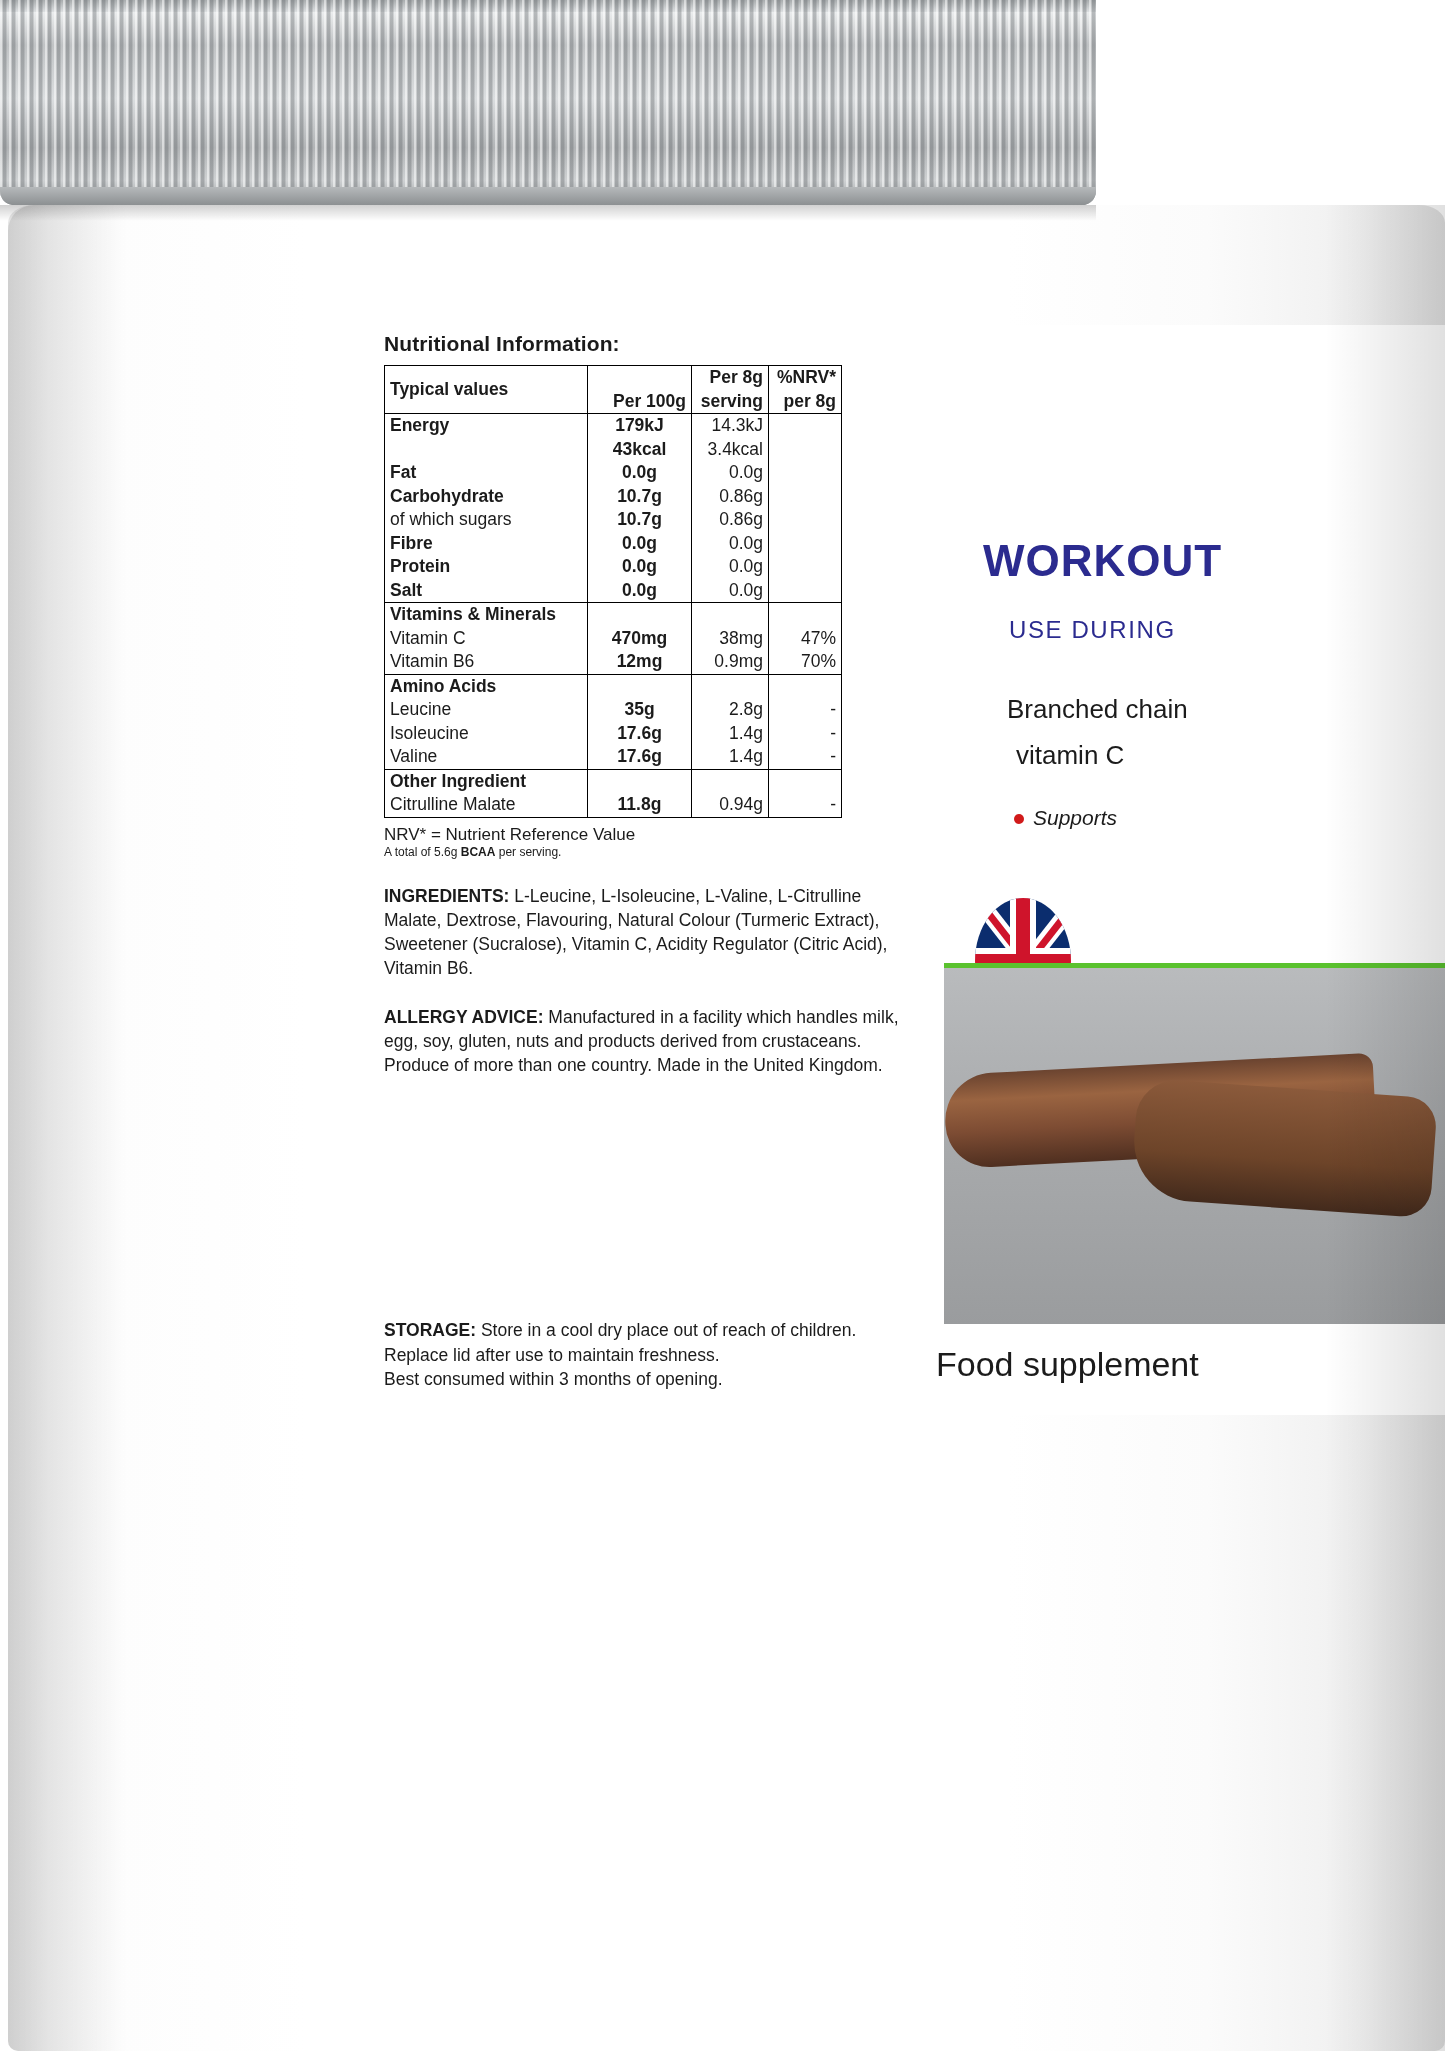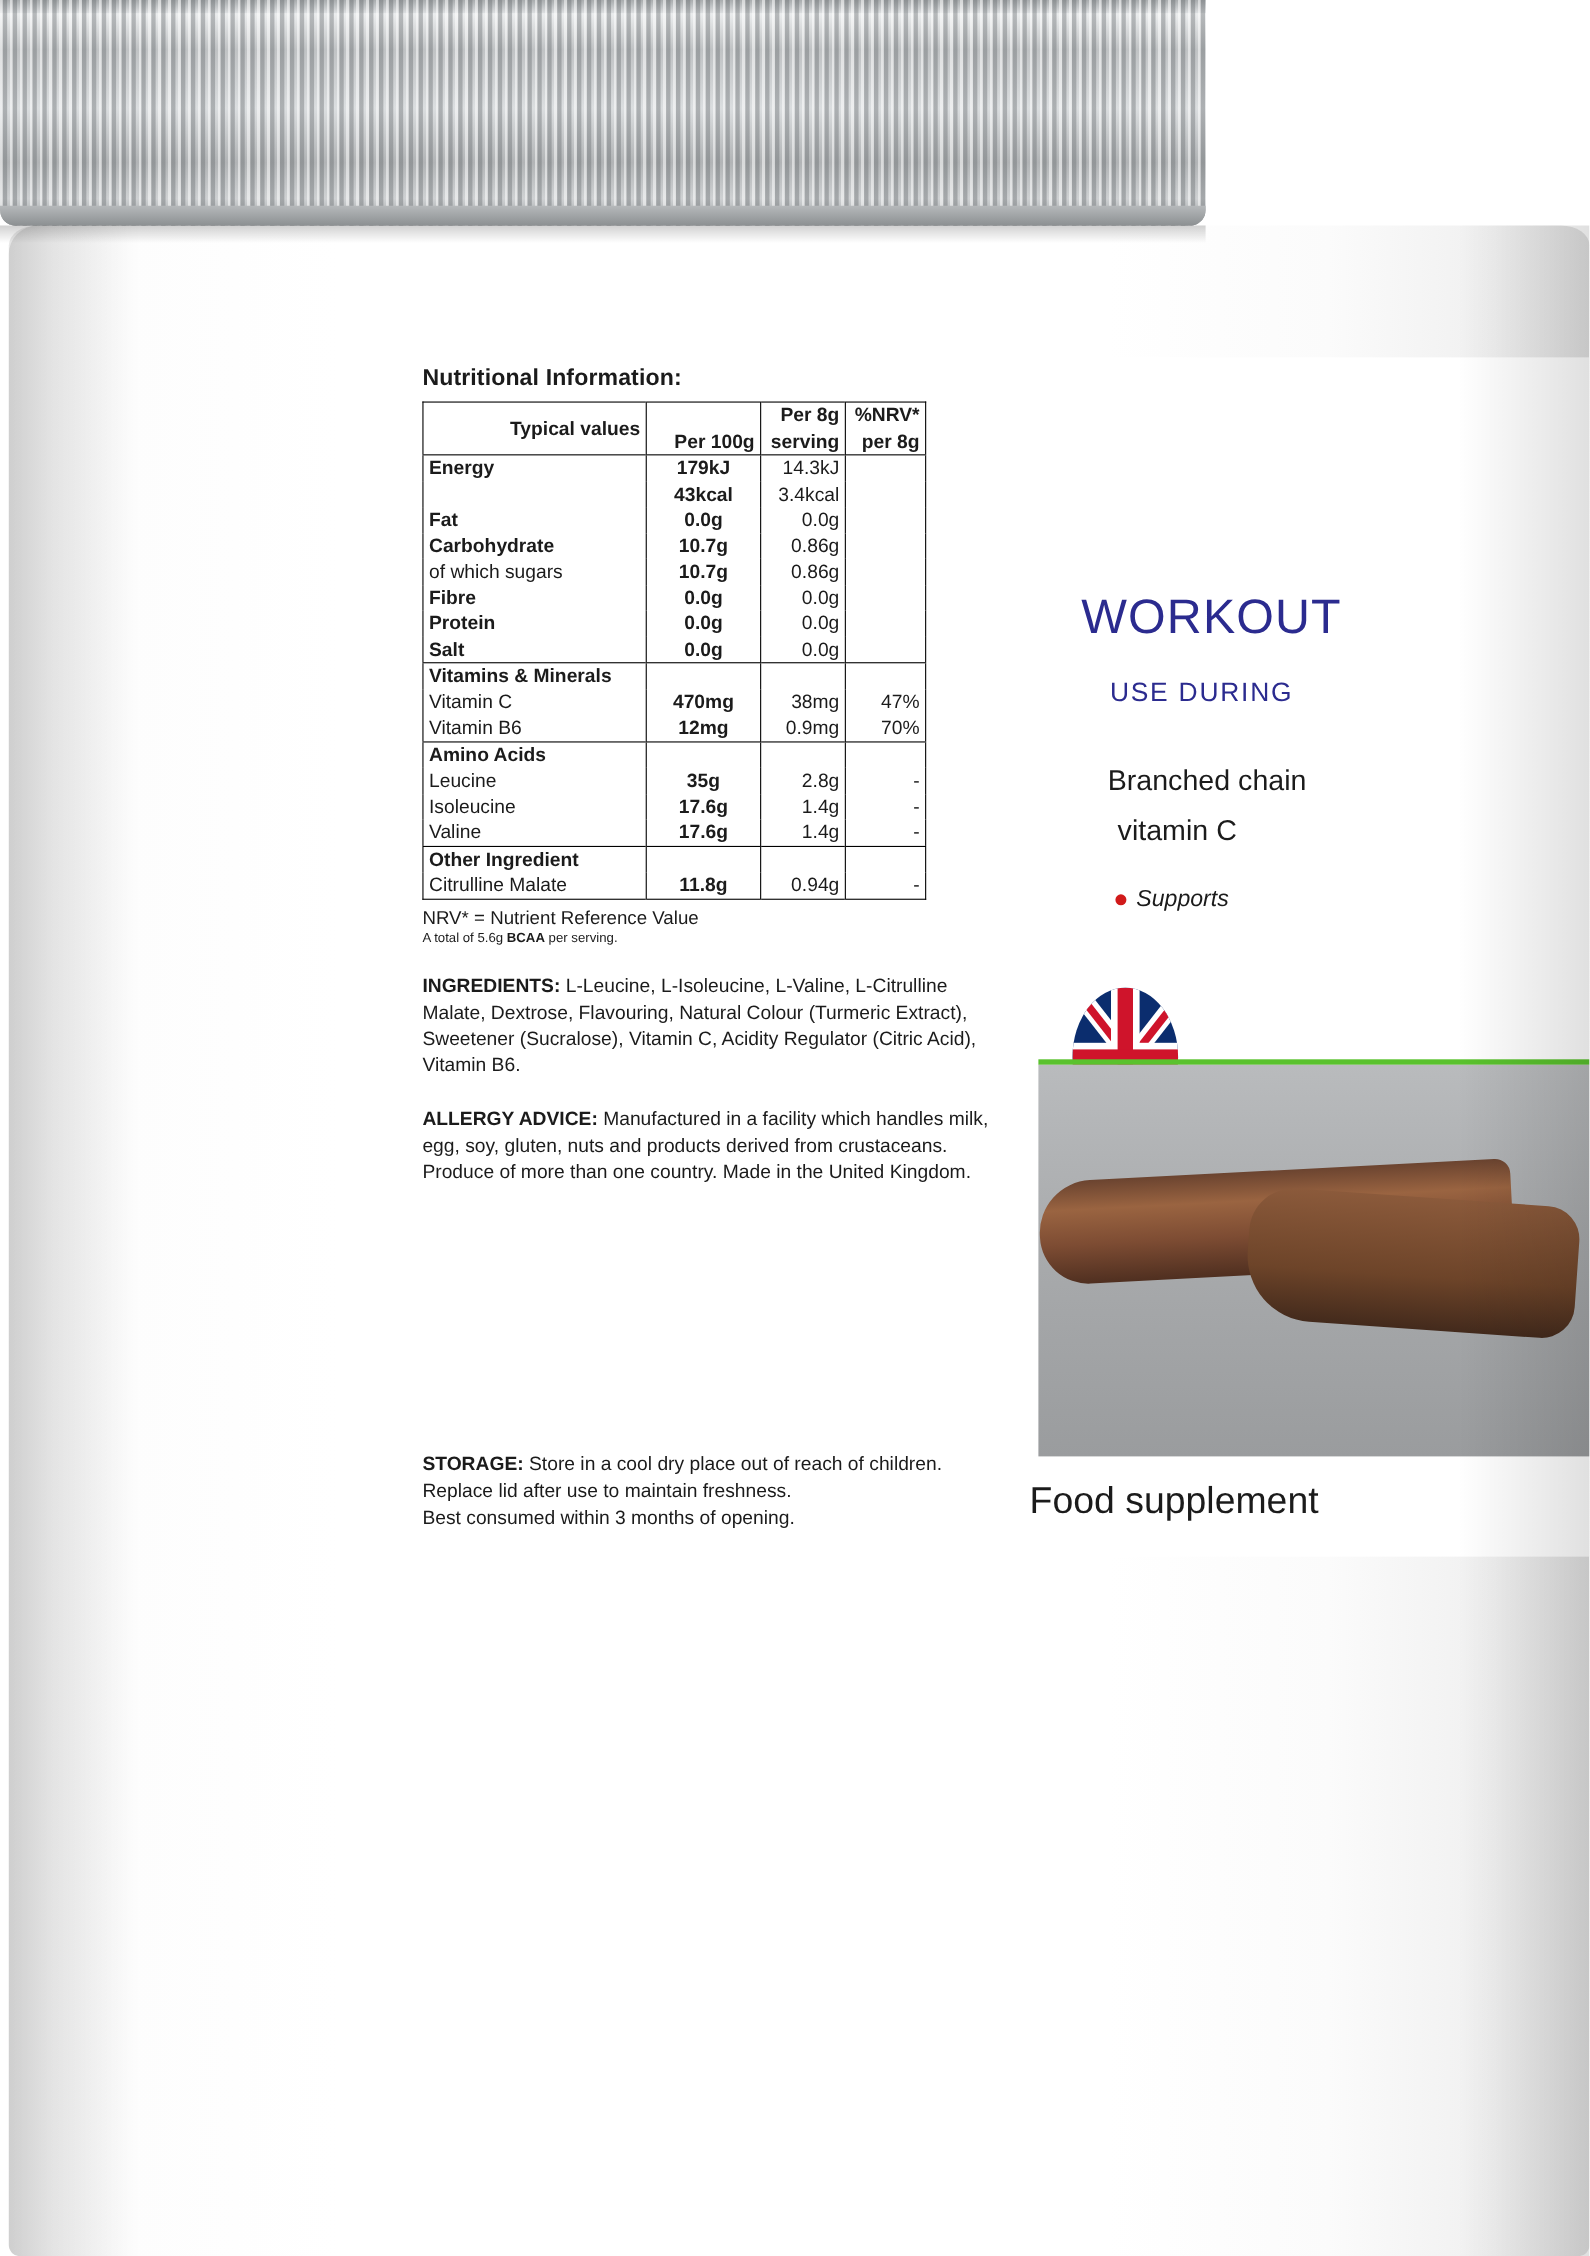--- a/index.html
+++ b/index.html
@@ -120,21 +120,21 @@
   .col-nrv   { width: 62px;  text-align: right; }
 
   .outer-box { border: 1.6px solid #000; }
   .hdr td {
     font-weight: bold;
     text-align: right;
     line-height: 19px;
     padding-top: 3px;
     padding-bottom: 3px;
   }
-  .hdr td.col-label { text-align: right; vertical-align: middle; }
+  .hdr td.col-label { text-align: left; vertical-align: middle; }
   .vline-l { border-left: 1.6px solid #000; }
   .rule-top { border-top: 1.6px solid #000; }
   .b { font-weight: bold; }
   .pad-b { padding-bottom: 3px; }
   .pad-t { padding-top: 3px; }
 
   .nrv-note { font-size: 17px; margin-top: 7px; }
   .nrv-note .b { font-weight: normal; }
   .bcaa-note { font-size: 12px; }
 
@@ -165,21 +165,21 @@
     color: #1b1b1b;
   }
   .storage .lead { font-weight: bold; }
 
   
   .workout-title {
     position: absolute;
     left: 983px;
     top: 536px;
     font-size: 44px;
-    font-weight: normal;
+    font-weight: bold;
     color: #2b2b8f;
     letter-spacing: 1px;
     white-space: nowrap;
   }
   .workout-sub {
     position: absolute;
     left: 1009px;
     top: 616px;
     font-size: 24px;
     color: #2b2b8f;

